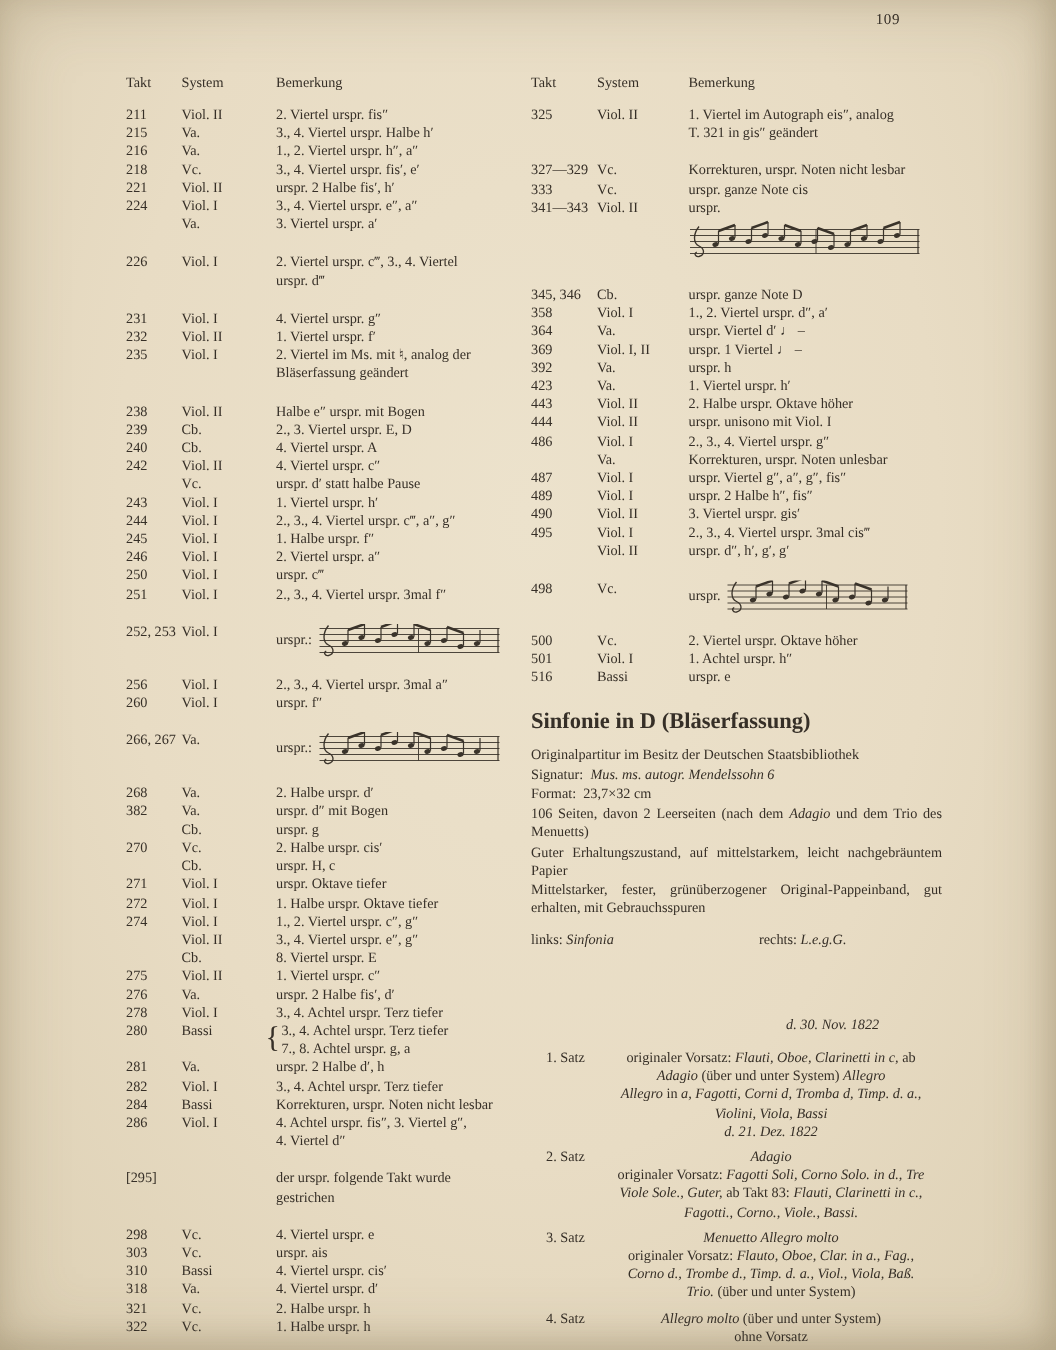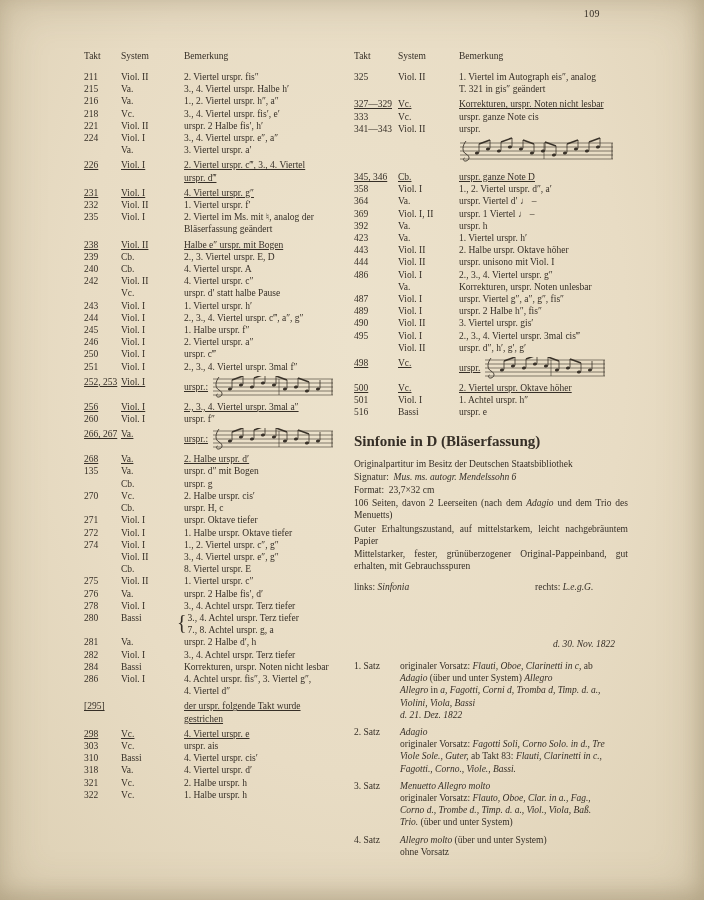--- a/index.html
+++ b/index.html
@@ -17,39 +17,39 @@
     box-shadow: inset 0 0 46px rgba(110,92,56,.28), inset -4px -6px 18px rgba(100,82,50,.18);
   }
   .pageno { position: absolute; top: 8px; right: 104px; font-size: 10px; letter-spacing: .4px; }
   .content { position: absolute; left: 84px; top: 50px; right: 76px; }
   .cols { display: flex; gap: 14px; align-items: flex-start; }
   .col-left  { width: 256px; flex: none; }
   .col-right { width: 274px; flex: none; }
 
   .thead { display: flex; font-size: 9.5px; line-height: 12px; margin-bottom: 9px; }
   .trow  { display: flex; font-size: 9.5px; line-height: 12.2px; white-space: nowrap; }
-  .trow.gap { margin-top: 3px; text-decoration: underline; }
+  .trow.gap { margin-top: 13px; }
   .takt   { width: 37px; flex: none; }
   .system { width: 63px; flex: none; }
   .col-right .takt   { width: 44px; }
   .col-right .system { width: 61px; }
   .bem  { flex: 1; display: flex; min-width: 0; }
   .bemh { flex: 1; }
   .blines { flex: 1; }
   .brace { font-size: 20px; line-height: 24px; margin: -2px 1px 0 -7px; font-weight: 400; }
   .mline { display: flex; align-items: center; gap: 4px; }
   .music svg { display: block; }
   .musicblock { margin: 1px 0 2px 0; }
 
   .section-title { font-size: 15px; font-weight: bold; margin: 14px 0 8px; }
   .para { font-size: 9.5px; line-height: 12.2px; text-align: justify; margin-bottom: 1px; }
-  .prov { display: flex; font-size: 9.5px; line-height: 12.2px; margin: 8px 0 10px; gap: 29px; }
+  .prov { display: flex; font-size: 9.5px; line-height: 12.2px; margin: 8px 0 10px; }
   .prov-left { width: 152px; flex: none; }
   .prov-date { padding-left: 18px; margin-top: 45px; }
-  .mrow { display: flex; font-size: 9.5px; line-height: 12.2px; margin-bottom: 5px; }
+  .mrow { display: flex; font-size: 9.5px; line-height: 12.2px; margin-bottom: 5px; text-align: center; }
   .mlabel { width: 46px; flex: none; }
   .mcontent { flex: 1; min-width: 0; }
   .mcontent div { white-space: nowrap; }
   em { font-style: italic; }
 </style>
 </head>
 <body>
 
 <div class="page">
   <div class="pageno">109</div>
@@ -374,21 +374,21 @@
             <div class="trow gap">
               <div class="takt">268</div>
               <div class="system">Va.</div>
               <div class="bem">
                 <div class="blines">
                   <div><span>2. Halbe urspr. d′</span></div>
                 </div>
               </div>
             </div>
             <div class="trow">
-              <div class="takt">135</div>
+              <div class="takt">382</div>
               <div class="system">Va.</div>
               <div class="bem">
                 <div class="blines">
                   <div><span>urspr. d″ mit Bogen</span></div>
                 </div>
               </div>
             </div>
             <div class="trow">
               <div class="takt"></div>
               <div class="system">Cb.</div>

